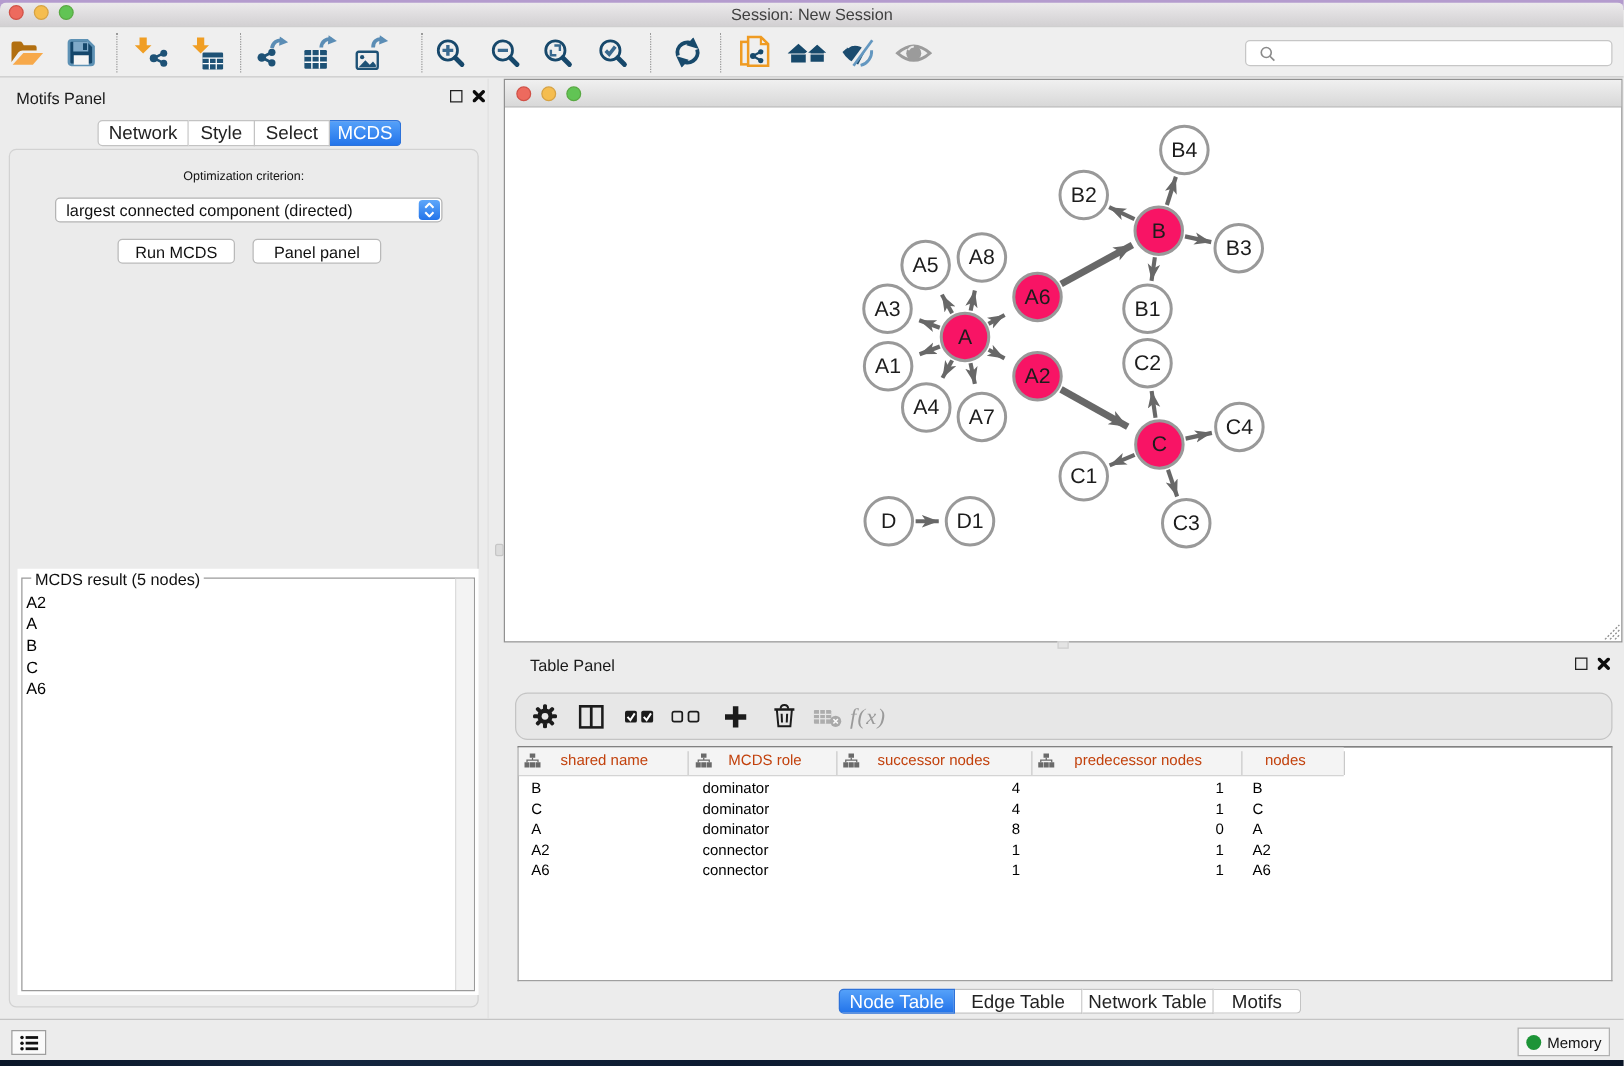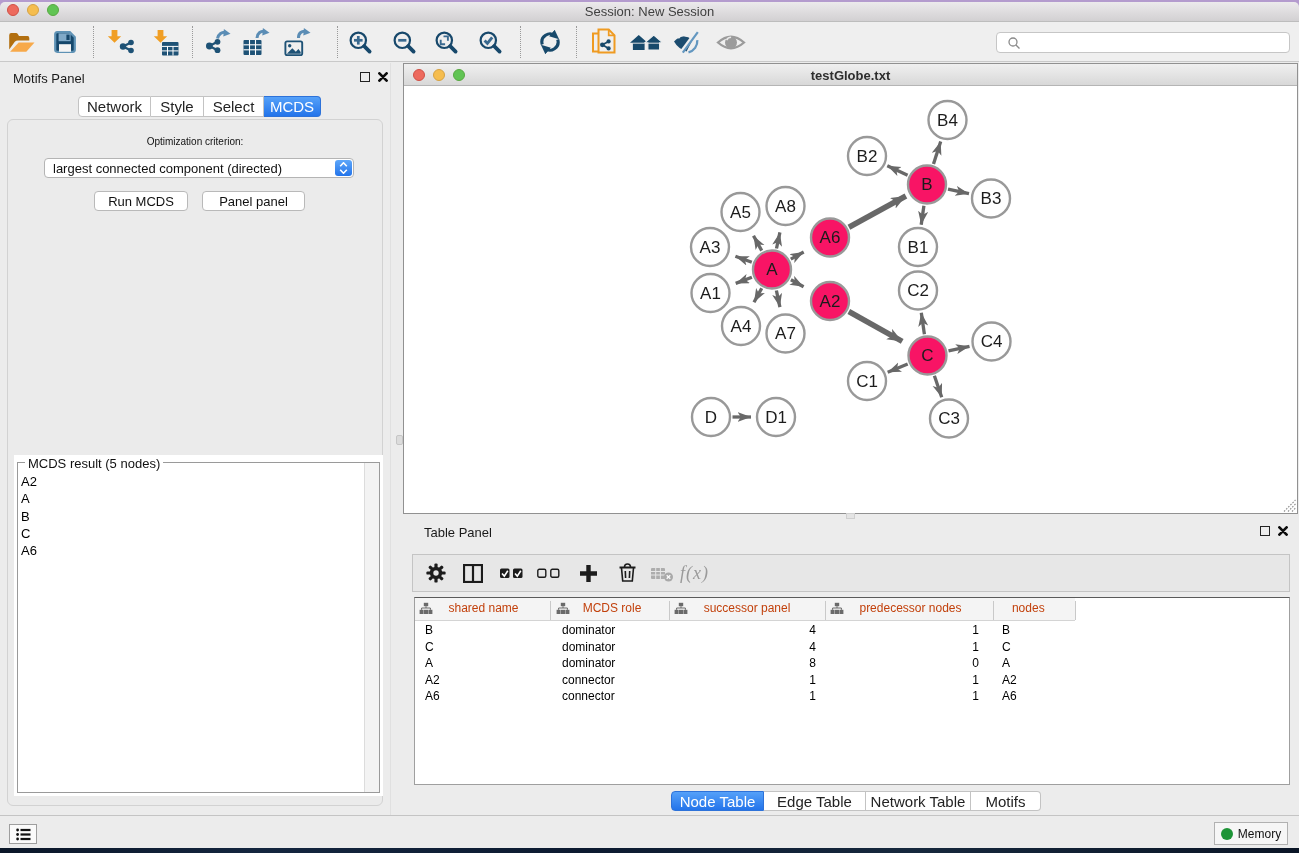--- a/index.html
+++ b/index.html
@@ -41,21 +41,21 @@
 
 #netwin{left:403px;top:63px;width:895px;height:451px;border:1px solid #919191;background:#fff}
 #nettitle{left:0;top:0;width:100%;height:22px;background:linear-gradient(#f0f0f0,#d8d8d8);border-bottom:1px solid #b5b5b5;position:absolute}
 #netname{width:100%;text-align:center;top:4px;font-size:13px;font-weight:bold;color:#2e2e2e}
 #graph{left:404px;top:86px}
 
 #vsplit{left:846px;top:513px;width:9px;height:6px;border:1px solid #cfcfcf;background:#e4e4e4}
 
 #tpHead{left:424px;top:525px;font-size:13px;color:#1a1a1a}
 #tpBtns{left:1260px;top:526px}
-#ttool{left:412px;top:554px;width:878px;height:38px;background:#e7e7e7;border:1px solid #c4c4c4;border-radius:0}
+#ttool{left:412px;top:554px;width:878px;height:38px;background:#e7e7e7;border:1px solid #c4c4c4;border-radius:10px}
 #ttable{left:414px;top:597px;width:876px;height:188px;background:#fff;border:1px solid #9f9f9f;border-top-color:#5a5a5a;font-size:12px}
 .th{position:absolute;top:0;height:19px;display:flex;align-items:center;justify-content:center;color:#c2410c}
 .hicon{position:absolute;top:4px}.hdiv{position:absolute;top:3px;height:19px;width:1px;background:#c9c9c9}
 .cell{position:absolute;color:#000;height:16px;line-height:16px}
 
 #btabs{left:671px;top:791px;display:flex;height:20px}
 
 #statusline{left:0;top:815px;width:1299px;height:1px;background:#c4c4c4}
 #listbtn{left:9px;top:824px;width:28px;height:20px;background:#fafafa;border:1px solid #9e9e9e;display:flex;align-items:center;justify-content:center}
 #membtn{left:1214px;top:822px;width:74px;height:23px;background:#f6f6f6;border:1px solid #b1b1b1;display:flex;align-items:center;justify-content:center;gap:5px;font-size:12px;color:#111}
@@ -237,21 +237,20 @@
 <div class="abs" id="grp"></div>
 <div class="abs" id="mscroll"></div>
 <div class="abs" id="grpLab">MCDS result (5 nodes)</div>
 <div class="abs" id="mlist">A2<br>A<br>B<br>C<br>A6</div>
 
 <div class="abs" id="netwin">
   <div id="nettitle"></div>
   <div class="abs tl" style="left:9px;top:5px;background:#ed6a5e;border:0.5px solid #d05046"></div>
   <div class="abs tl" style="left:29px;top:5px;background:#f5bd4f;border:0.5px solid #d6a243"></div>
   <div class="abs tl" style="left:49px;top:5px;background:#61c454;border:0.5px solid #58a942"></div>
-  <div class="abs" id="netname">testGlobe.txt</div>
     <svg style="position:absolute;right:1px;bottom:1px" width="13" height="13" viewBox="0 0 13 13">
       <g stroke="#8f8f8f" stroke-width="1.1" stroke-dasharray="1.6,1.4">
         <line x1="1" y1="12.5" x2="12.5" y2="1"></line>
         <line x1="5" y1="12.5" x2="12.5" y2="5"></line>
         <line x1="9" y1="12.5" x2="12.5" y2="9"></line>
       </g>
     </svg>
 </div>
 <svg class="abs" id="graph" width="894" height="421">
     <defs>
@@ -461,21 +460,21 @@
         <rect x="0.6" y="7.8" width="4" height="4.2"></rect>
         <rect x="5" y="7.8" width="4" height="4.2"></rect>
         <rect x="9.4" y="7.8" width="4" height="4.2"></rect>
       </g>
       <g stroke="#6a6a6a" stroke-width="1" fill="none">
         <path d="M7 4.2 V6 M2.6 7.8 V6 h8.8 v1.8"></path>
       </g>
     </svg>
     <div class="th" style="left:-1.5px;width:140px">shared name</div>
     <div class="th" style="left:127px;width:140px">MCDS role</div>
-    <div class="th" style="left:262px;width:140px">successor panel</div>
+    <div class="th" style="left:262px;width:140px">successor nodes</div>
     <div class="th" style="left:425.5px;width:140px">predecessor nodes</div>
     <div class="th" style="left:543.3px;width:140px">nodes</div>
     <div class="cell" style="left:10px;top:24.0px">B</div>
     <div class="cell" style="left:147px;top:24.0px">dominator</div>
     <div class="cell" style="left:250px;top:24.0px;width:151px;text-align:right">4</div>
     <div class="cell" style="left:420px;top:24.0px;width:144px;text-align:right">1</div>
     <div class="cell" style="left:587px;top:24.0px">B</div>
     <div class="cell" style="left:10px;top:40.5px">C</div>
     <div class="cell" style="left:147px;top:40.5px">dominator</div>
     <div class="cell" style="left:250px;top:40.5px;width:151px;text-align:right">4</div>

